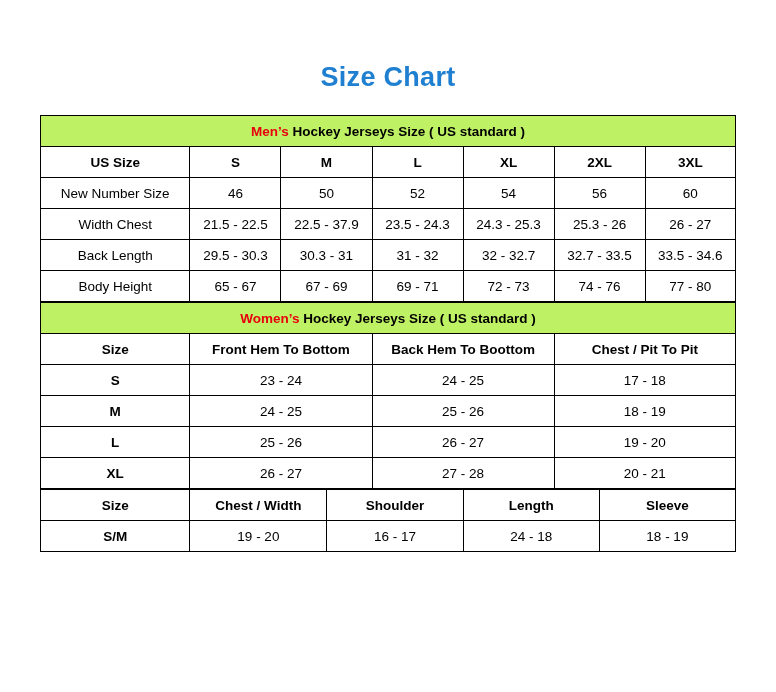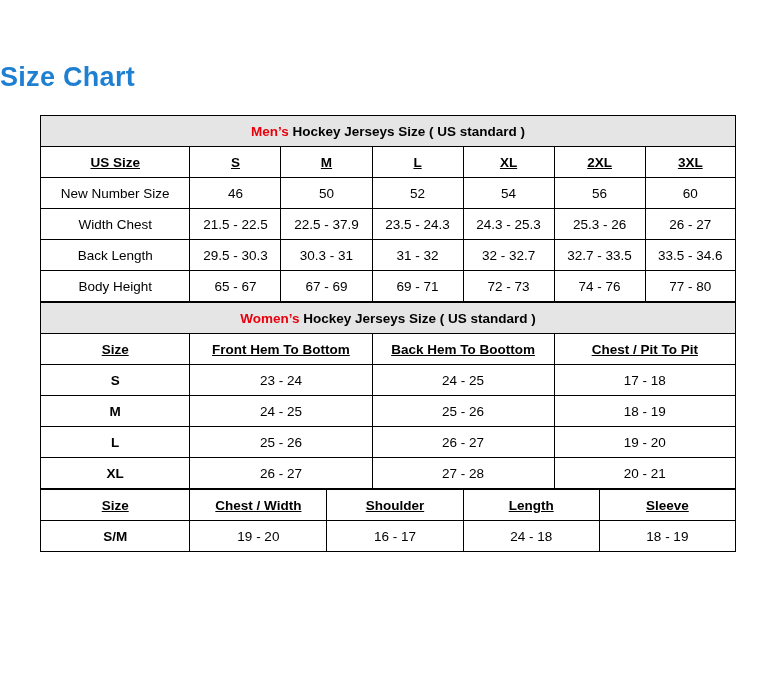--- a/index.html
+++ b/index.html
@@ -13,20 +13,21 @@
     font-family: "Liberation Sans", sans-serif;
     color: #000000;
   }
   .page {
     width: 776px;
     height: 692px;
     position: relative;
     box-sizing: border-box;
   }
   .title {
+    text-align: center;
     color: #1f7fd0;
     font-size: 27px;
     font-weight: bold;
     padding-top: 62px;
     letter-spacing: 0.3px;
   }
   .chart-wrap {
     margin: 22px auto 0 auto;
     width: 696px;
   }
@@ -37,31 +38,30 @@
   }
   table.sizetable td {
     border: 1px solid #000000;
     text-align: center;
     vertical-align: middle;
     font-size: 13.5px;
     height: 26px;
     padding: 2px 2px;
   }
   td.section {
-    background: #e5e5e5;
+    background: #bef264;
     font-weight: bold;
     font-size: 15px;
     height: 30px;
   }
   td.section .hl {
     color: #e8000d;
   }
   td.hdr {
     font-weight: bold;
-    text-decoration: underline;
   }
   td.rowlabel {
     font-weight: normal;
   }
   td.sizecell {
     font-weight: bold;
   }
 </style>
 </head>
 <body>

